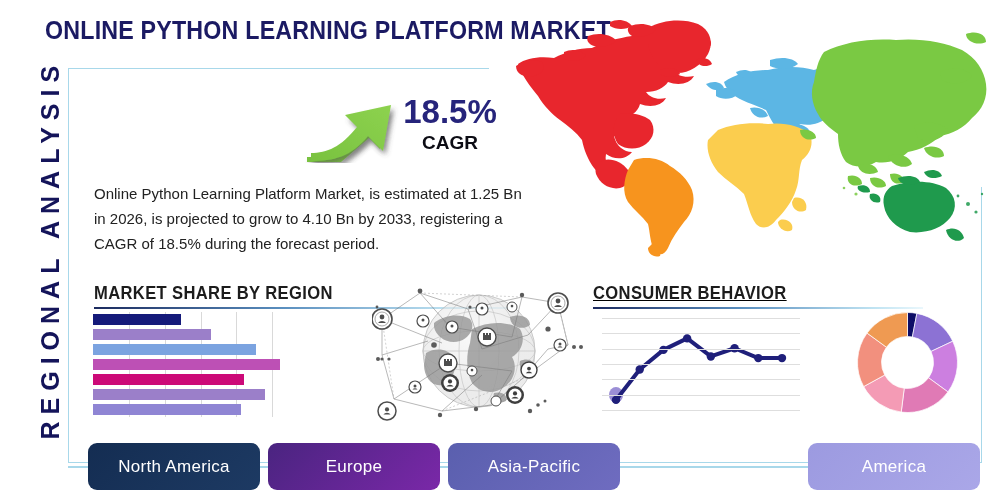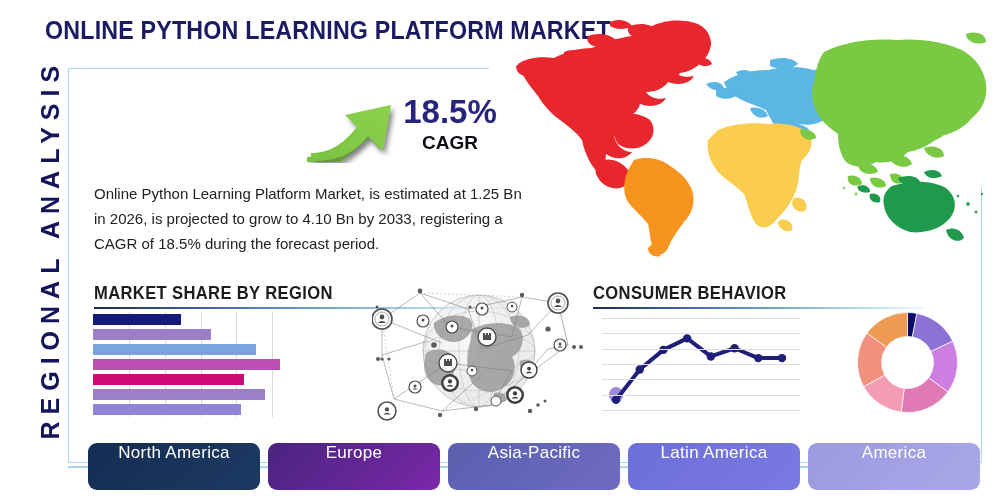--- a/index.html
+++ b/index.html
@@ -99,21 +99,21 @@
     font-size:18px; font-weight:700; color:#1c1c1c;
     letter-spacing:0.4px; transform:scaleX(0.92);
     transform-origin:left center; white-space:nowrap;
   }
   .section-head .sh-rule {
     height:2px; margin-top:3px;
     background:linear-gradient(to right,#1b2a5e 0%,#5a8fbf 45%,#bfe3f2 85%,#eaf7fc 100%);
   }
   #head-market { left:94px; top:283px; width:420px; }
   #head-market .sh-rule { width:420px; }
-  #head-consumer { left:593px; top:283px; width:330px; }
+  #head-consumer { left:593px; top:283px; width:330px;text-decoration:underline; }
   #head-consumer .sh-rule { width:330px; }
 
   
   #bar-chart {
     position:absolute; left:93px; top:312px;
     width:215px; height:105px;
     background:#ffffff;
   }
   #bar-grid { position:absolute; inset:0; }
   .bar-gridline {
@@ -152,21 +152,21 @@
     position:absolute; left:80px; top:443px;
     width:900px; height:47px;
   }
   .tab-connector {
     position:absolute; top:23px; height:1.5px;
     background:#a8d8ea;
   }
   .region-tab {
     position:absolute; top:0; height:47px;
     border-radius:9px;
-    display:flex; justify-content:center;
+    display:flex; align-items:center; justify-content:center;
     color:#ffffff;
     font-size:17px;
     font-family:"Liberation Sans", sans-serif;
     letter-spacing:0.3px;
     white-space:nowrap;
   }
 </style>
 </head>
 <body>
 
@@ -549,19 +549,16 @@
     <div class="tab-connector" style="left: -12px; width: 912px;"></div>
     <div class="region-tab" style="left: 8px; width: 172px; background: linear-gradient(135deg, rgb(20, 45, 82), rgb(29, 58, 99));">
       <span>North America</span>
     </div>
     <div class="region-tab" style="left: 368px; width: 172px; background: linear-gradient(135deg, rgb(90, 95, 174), rgb(111, 108, 192));">
       <span>Asia-Pacific</span>
     </div>
     <div class="region-tab" style="left: 188px; width: 172px; background: linear-gradient(135deg, rgb(74, 36, 128), rgb(122, 40, 168));">
       <span>Europe</span>
     </div>
-    <div class="region-tab" style="left: 548px; width: 172px; background: linear-gradient(135deg, rgb(108, 111, 216), rgb(123, 121, 226));">
-      <span>Latin America</span>
-    </div>
     <div class="region-tab" style="left: 728px; width: 172px; background: linear-gradient(135deg, rgb(156, 154, 224), rgb(170, 167, 232));">
       <span>America</span>
     </div>
   </div>
 
 </body></html>

